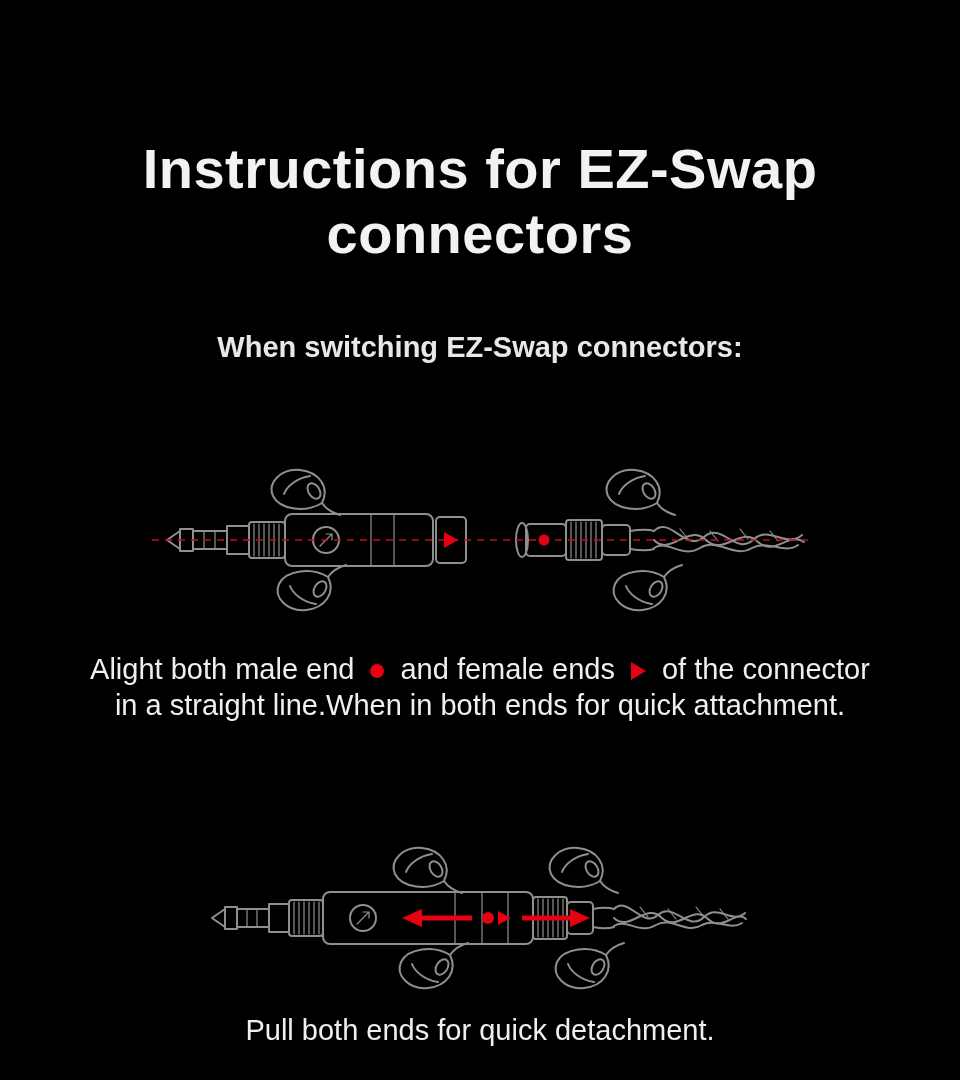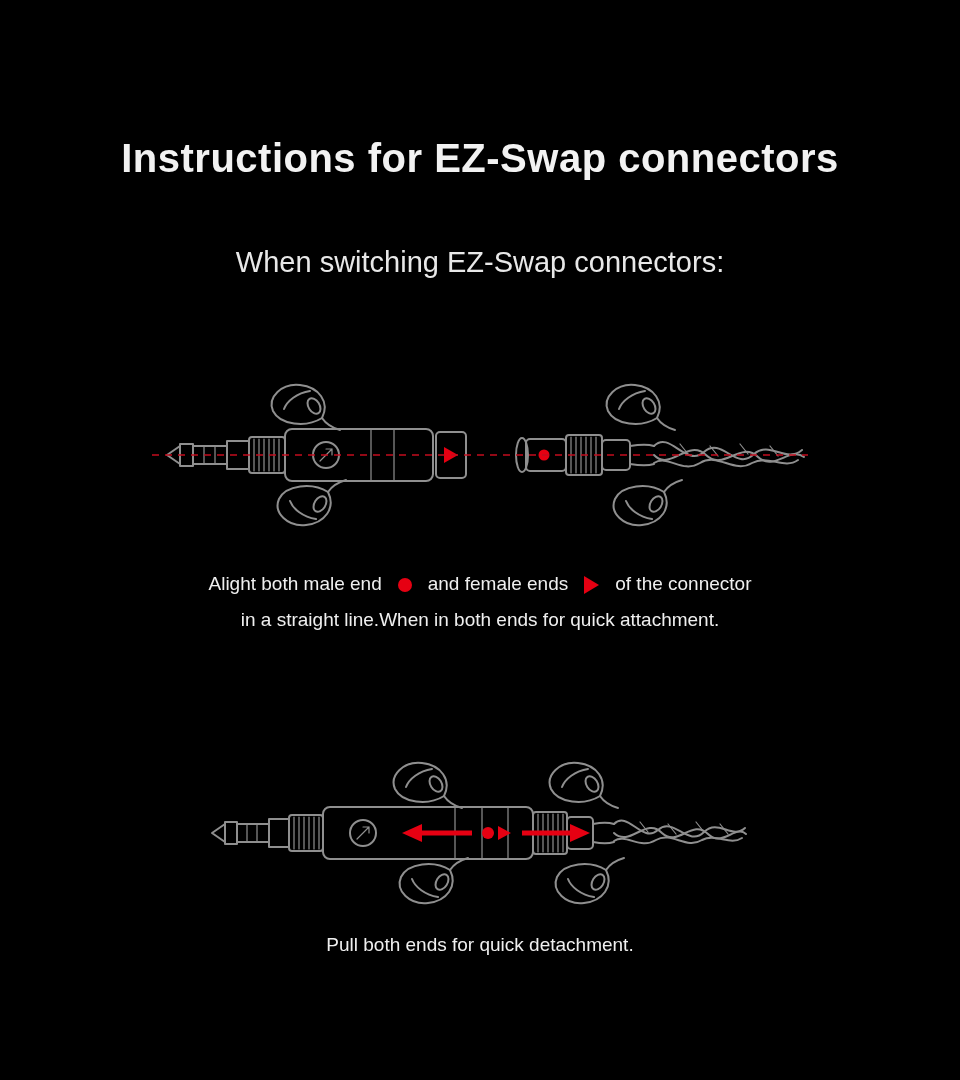--- a/index.html
+++ b/index.html
@@ -9,26 +9,26 @@
     --art:#8f8f8f;
     --text:#f2f2f2;
   }
   *{box-sizing:border-box;}
   html,body{margin:0;padding:0;background:var(--bg);}
   .page{
     width:960px;height:1080px;margin:0 auto;background:var(--bg);
     font-family:"Liberation Sans", sans-serif;color:var(--text);
     text-align:center;overflow:hidden;padding-top:136px;
   }
-  h1.title{font-size:40px;font-weight:600;margin:0;letter-spacing:0.5px;color:var(--text);}
-  .subtitle{font-size:29px;font-weight:400;margin:64px 0 0;color:#e8e8e8;line-height:35px;}
+  h1.title{font-size:56px;font-weight:600;margin:0;letter-spacing:0.5px;color:var(--text);}
+  .subtitle{font-size:29px;font-weight:700;margin:64px 0 0;color:#e8e8e8;line-height:35px;}
   .figure{margin:0 auto;}
   .figure.attach{margin-top:80px;width:660px;height:190px;}
   .figure.detach{margin-top:100px;width:560px;height:190px;}
-  .caption{font-size:19px;font-weight:400;color:#efefef;margin:0;line-height:36px;}
+  .caption{font-size:29px;font-weight:400;color:#efefef;margin:0;line-height:36px;}
   .caption-block{margin-top:16px;}
   .detach-caption{line-height:34px;}
   .marker-dot{
     display:inline-block;width:14px;height:14px;border-radius:50%;
     background:var(--accent);margin:0 16px;vertical-align:middle;
   }
   .marker-tri{
     display:inline-block;width:0;height:0;margin:0 16px;vertical-align:middle;
     border-top:9px solid transparent;border-bottom:9px solid transparent;
     border-left:15px solid var(--accent);

